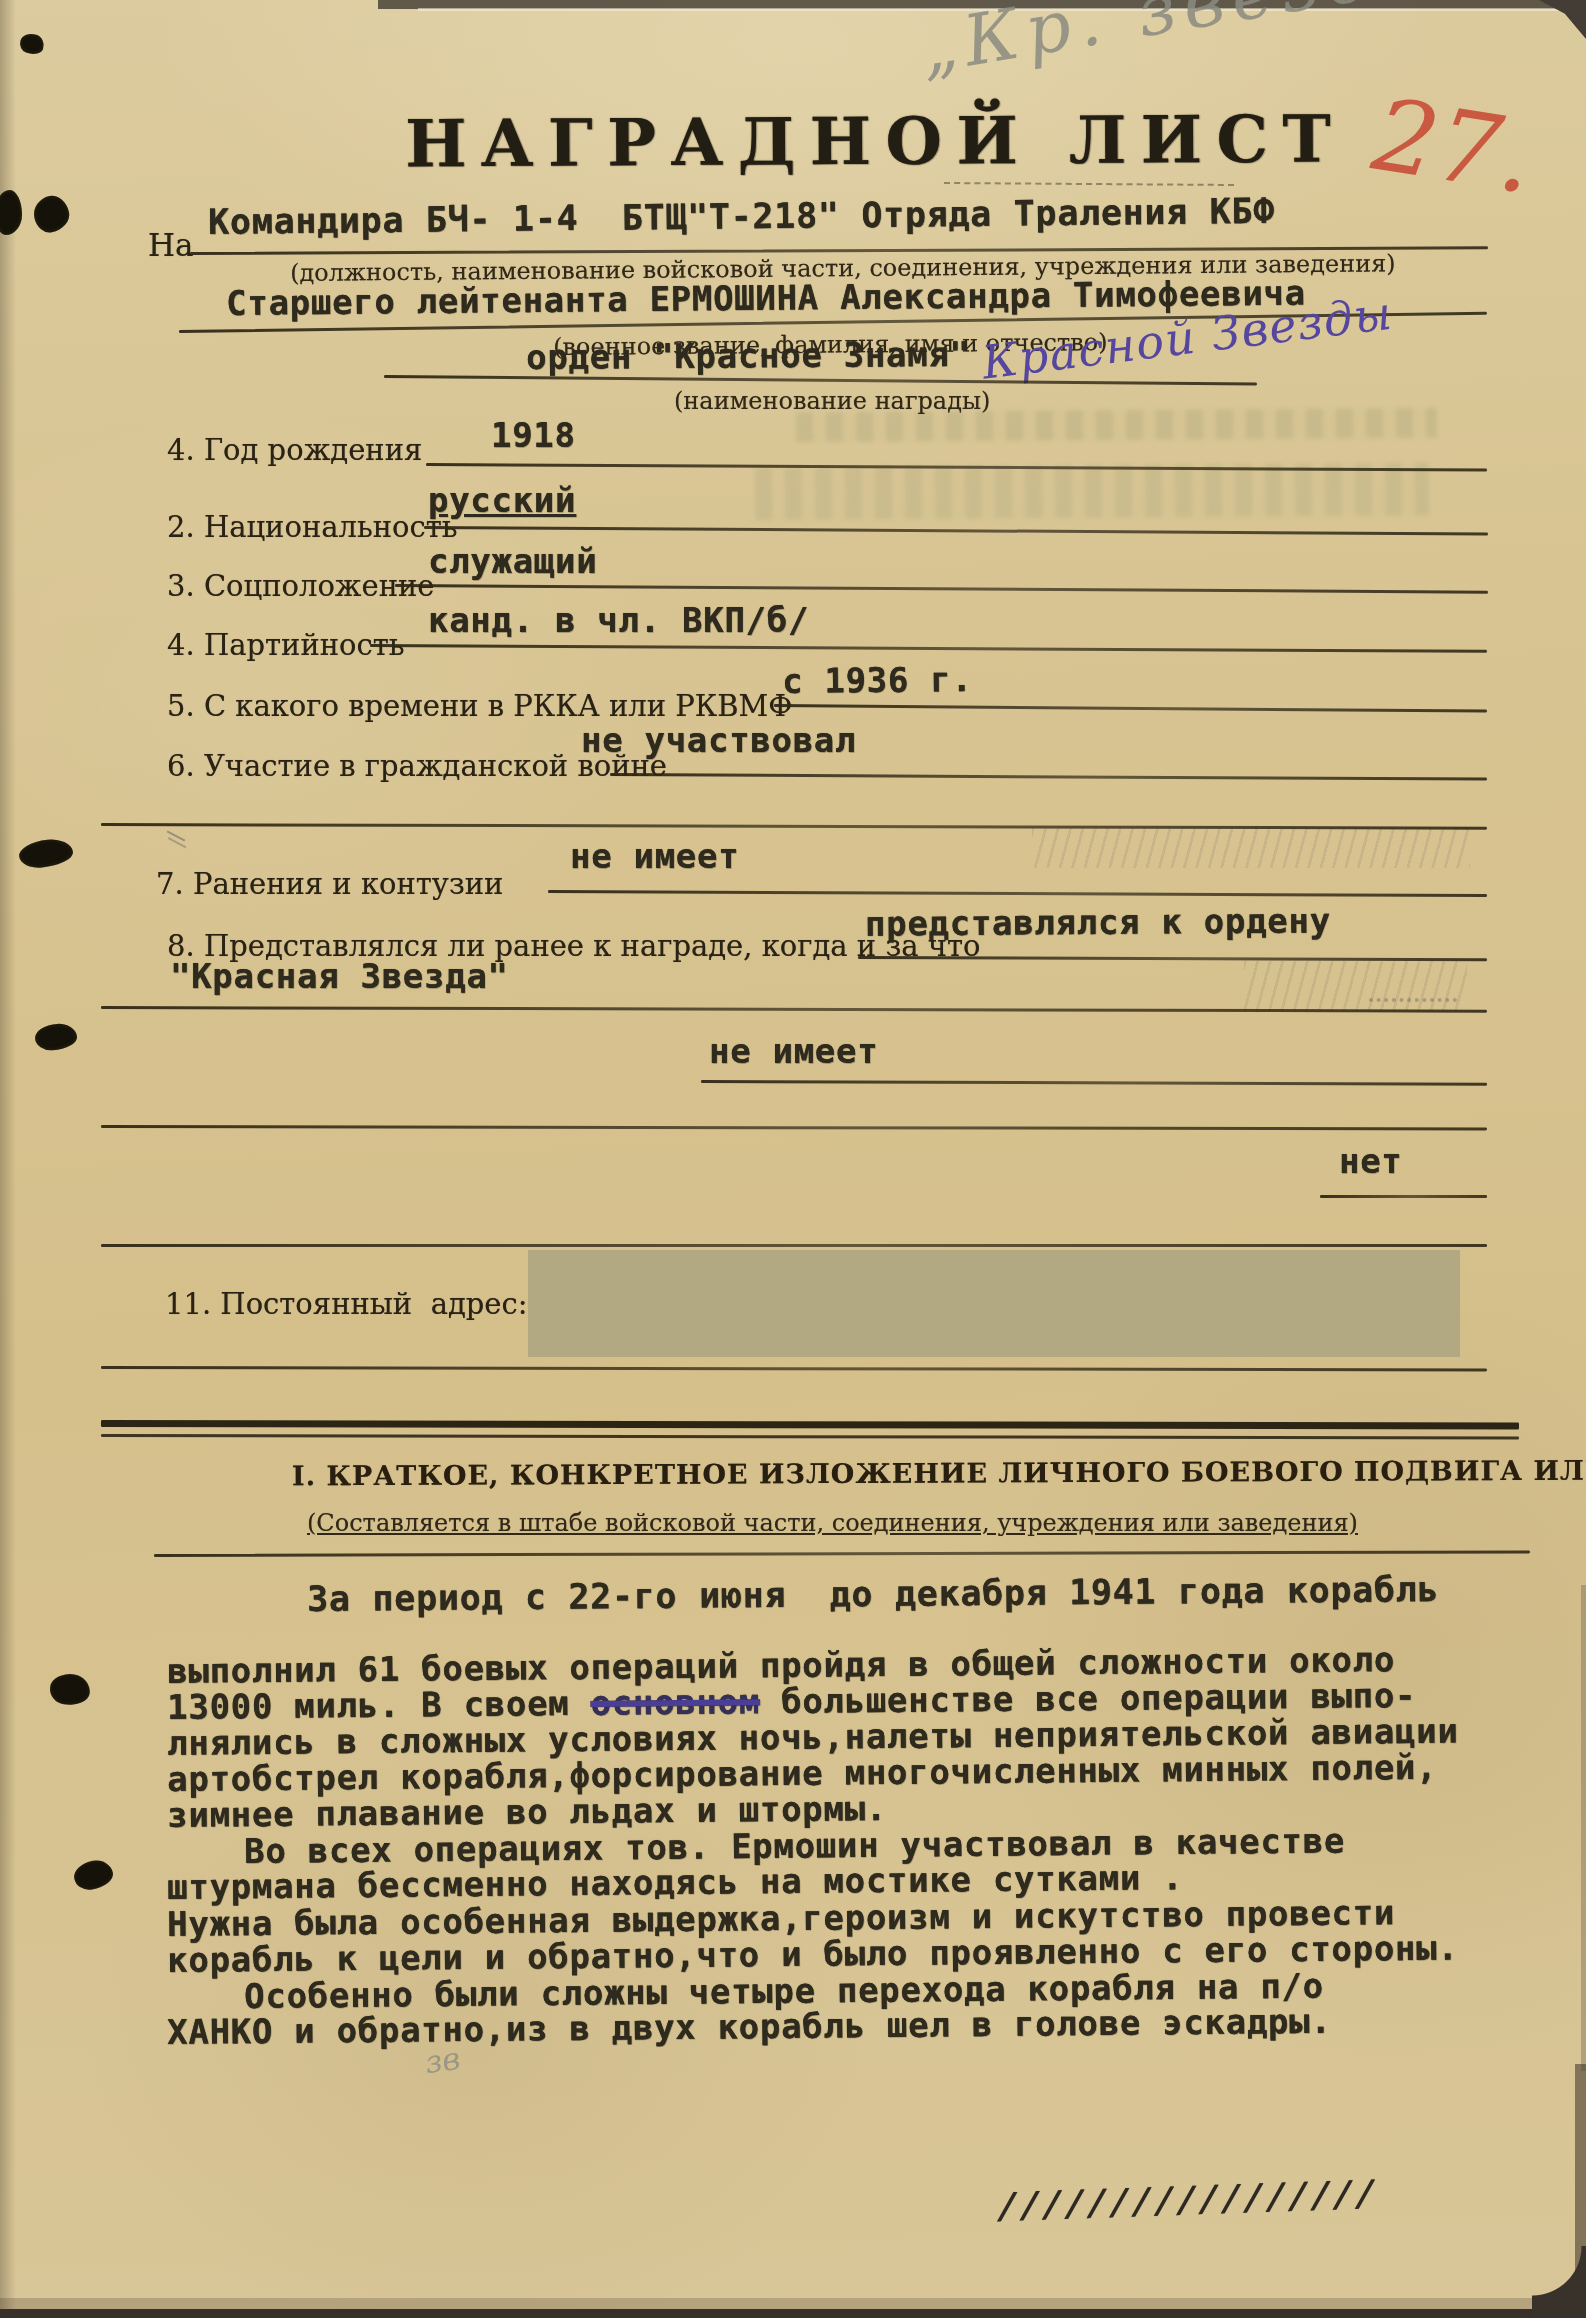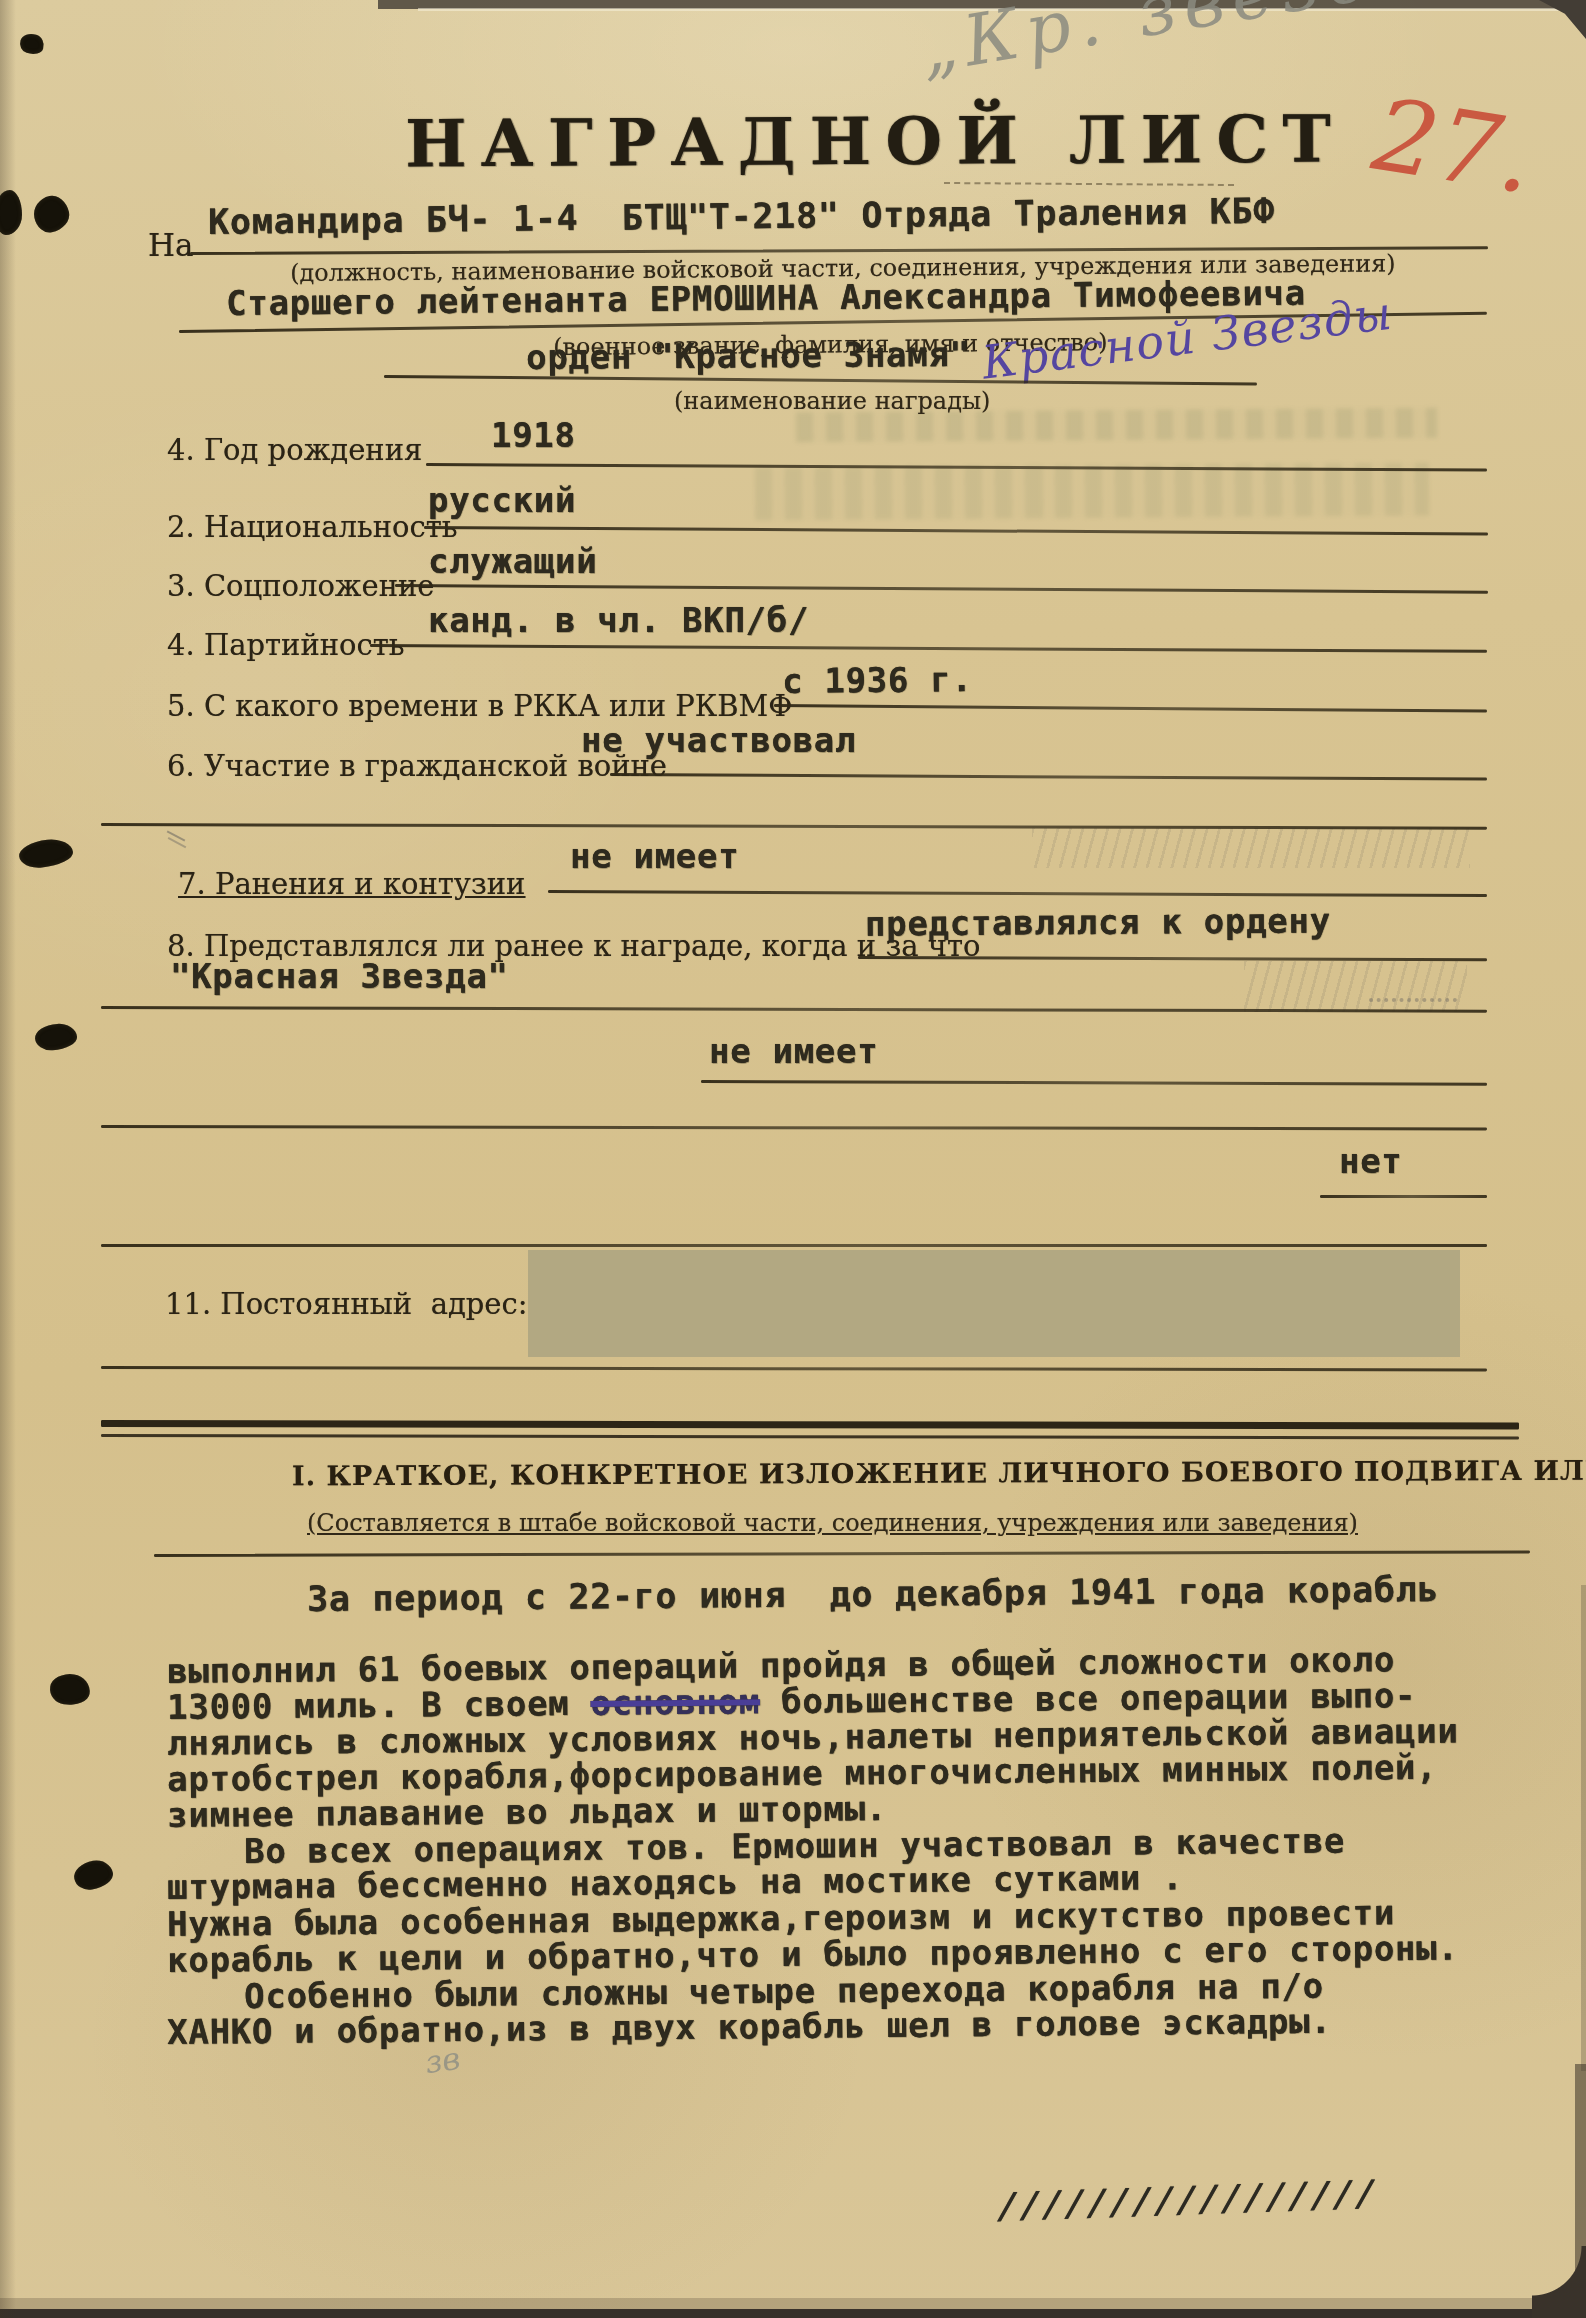--- a/index.html
+++ b/index.html
@@ -92,42 +92,42 @@
   <div class="abs typed" style="left:526px;top:337px;font-size:34px;transform:rotate(-.4deg);transform-origin:left top;">орден "Красное Знамя"</div>
   <div class="abs handwrite" style="left:979px;top:336px;font-size:46px;color:#5546a0;letter-spacing:1.3px;transform:rotate(-7deg);transform-origin:left top;">Красной Звезды</div>
   <div class="rule" style="left:384px;top:375px;width:873px;transform:rotate(.5deg);"></div>
   <div class="abs caption" style="left:674px;top:387px;width:303px;">(наименование награды)</div>
 
   <div class="abs label" style="left:167px;top:433px;">4. Год рождения</div>
   <div class="abs typed" style="left:491px;top:415px;">1918</div>
   <div class="rule" style="left:426px;top:463px;width:1061px;transform:rotate(.3deg);"></div>
 
   <div class="abs label" style="left:167px;top:510px;">2. Национальность</div>
-  <div class="abs typed" style="left:428px;top:480px;">русский</div>
+  <div class="abs typed" style="left:428px;top:480px;text-decoration:underline;">русский</div>
   <div class="rule" style="left:424px;top:526px;width:1064px;transform:rotate(.35deg);"></div>
 
   <div class="abs label" style="left:167px;top:569px;">3. Соцположение</div>
   <div class="abs typed" style="left:428px;top:541px;">служащий</div>
   <div class="rule" style="left:395px;top:584px;width:1093px;transform:rotate(.35deg);"></div>
 
   <div class="abs label" style="left:167px;top:628px;">4. Партийность</div>
   <div class="abs typed" style="left:428px;top:600px;">канд. в чл. ВКП/б/</div>
   <div class="rule" style="left:370px;top:644px;width:1117px;transform:rotate(.3deg);"></div>
 
   <div class="abs label" style="left:167px;top:689px;">5. С какого времени в РККА или РКВМФ</div>
   <div class="abs typed" style="left:782px;top:660px;transform:rotate(-.6deg);">с 1936 г.</div>
   <div class="rule" style="left:774px;top:704px;width:713px;transform:rotate(.45deg);"></div>
 
   <div class="abs label" style="left:167px;top:749px;">6. Участие в гражданской войне</div>
   <div class="abs typed" style="left:581px;top:720px;">не участвовал</div>
   <div class="rule" style="left:610px;top:773px;width:877px;transform:rotate(.3deg);"></div>
 
   <div class="rule" style="left:101px;top:823px;width:1386px;transform:rotate(.15deg);height:3.4px;"></div>
 
-  <div class="abs label" style="left:178px;top:867px;text-decoration:underline;">7. Ранения и контузии</div>
+  <div class="abs label" style="left:156px;top:867px;">7. Ранения и контузии</div>
   <div class="abs typed" style="left:570px;top:836px;">не имеет</div>
   <div class="rule" style="left:548px;top:890px;width:939px;transform:rotate(.25deg);"></div>
 
   <div class="abs label" style="left:167px;top:929px;">8. Представлялся ли ранее к награде, когда и за что</div>
   <div class="abs typed" style="left:865px;top:902px;transform:rotate(-.4deg);">представлялся к ордену</div>
   <div class="rule" style="left:858px;top:956px;width:629px;transform:rotate(.2deg);"></div>
   <div class="abs typed" style="left:170px;top:956px;">"Красная Звезда"</div>
   <div class="rule" style="left:101px;top:1006px;width:1386px;transform:rotate(.15deg);height:3.4px;"></div>
 
   <div class="abs typed" style="left:709px;top:1031px;">не имеет</div>

